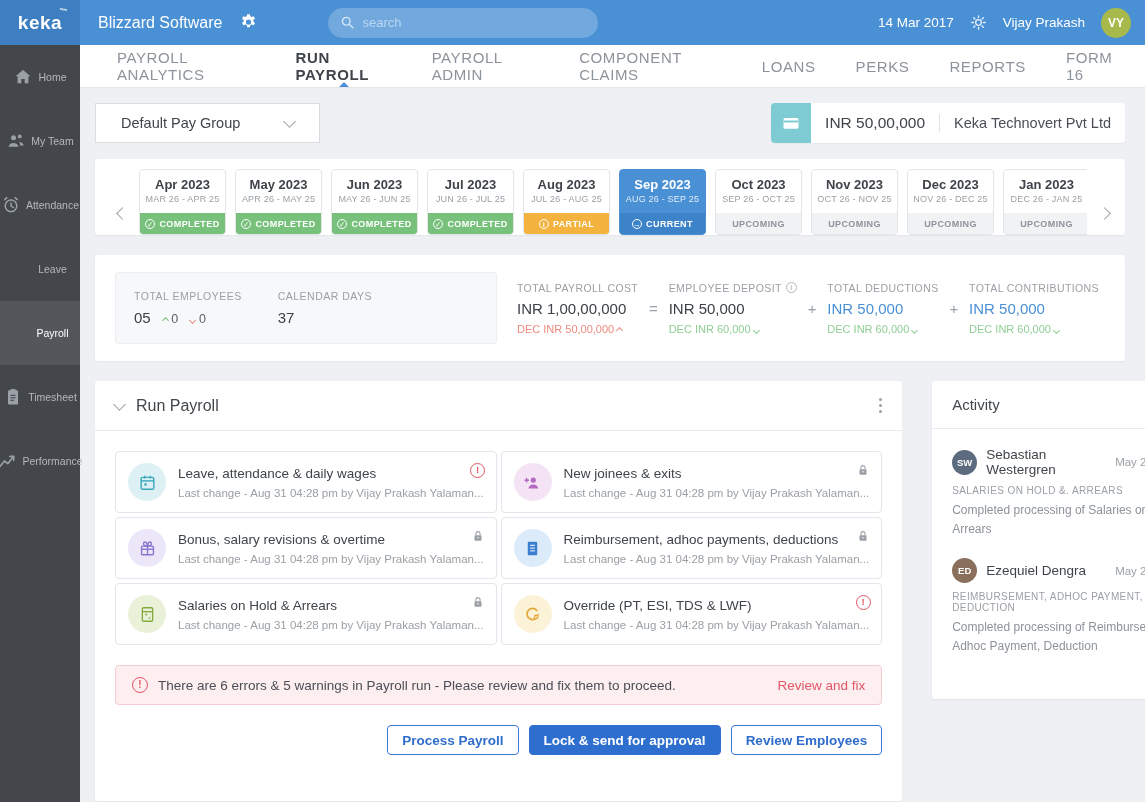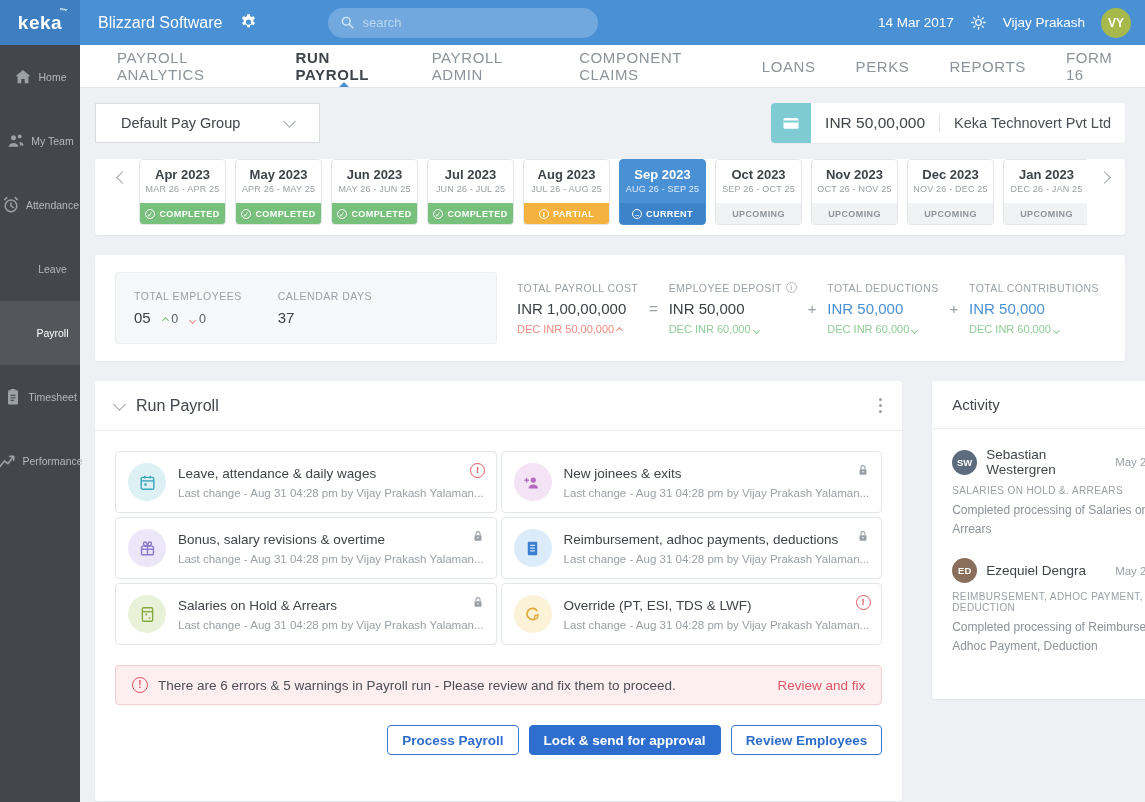--- a/index.html
+++ b/index.html
@@ -70,21 +70,21 @@
   
   .chev { display:inline-block; width:7px; height:7px; border-right:1.6px solid #9aa0a6;
     border-bottom:1.6px solid #9aa0a6; transform:rotate(45deg); margin-top:-3px; }
   .chev.up { transform:rotate(-135deg); margin-top:3px; }
   .chev.left { transform:rotate(135deg); }
   .chev.right { transform:rotate(-45deg); }
   .chev.big { width:9px; height:9px; }
 
   
   .panel { background:#fff; border-radius:3px; box-shadow:0 1px 2px rgba(0,0,0,.05); }
-  .carousel { margin-top:16px; height:76px; display:flex; align-items:flex-start; padding:0 10px 0 16px; }
+  .carousel { margin-top:16px; height:76px; display:flex; align-items:flex-end; padding:0 10px 0 16px; }
   .car-arrow { flex:none; width:22px; height:40px; display:flex; align-items:center; justify-content:center; cursor:pointer; }
   .car-track { flex:1; display:flex; gap:9px; overflow:hidden; margin:0 6px; }
   .mcard { flex:none; width:87px; height:66px; border:1px solid #e2e5e9; border-radius:4px; text-align:center;
     overflow:hidden; display:flex; flex-direction:column; cursor:pointer; background:#fff; }
   .mcard .m-title { font-size:13px; font-weight:700; color:#3f444a; margin-top:7px; }
   .mcard .m-range { font-size:9px; color:#9aa0a6; letter-spacing:.2px; margin-top:2px; white-space:nowrap; }
   .mcard .m-badge { margin-top:auto; height:21px; display:flex; align-items:center; justify-content:center;
     gap:4px; font-size:9px; font-weight:700; letter-spacing:.4px; color:#fff; }
   .badge-ico { width:10px; height:10px; border:1px solid currentColor; border-radius:50%;
     font-size:7.5px; line-height:9px; display:none; }

